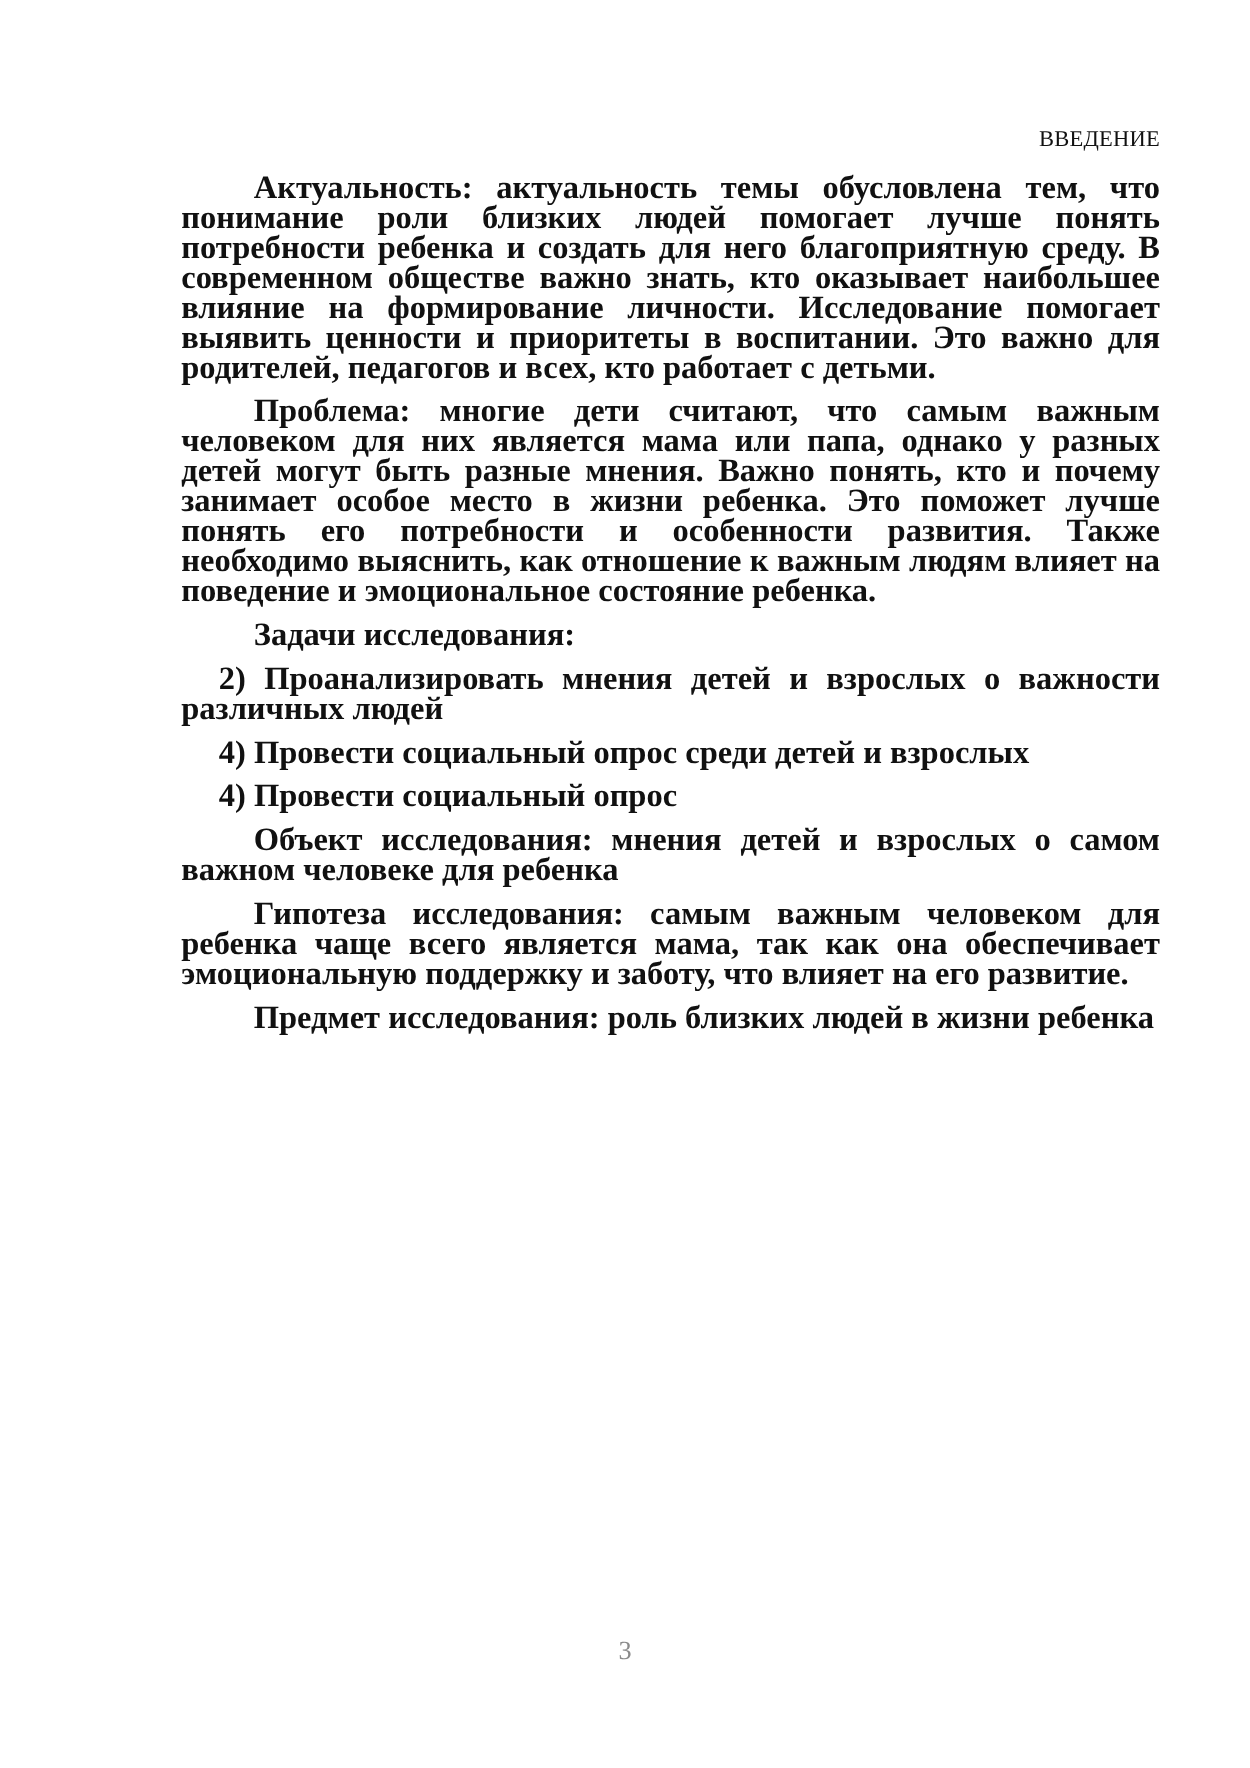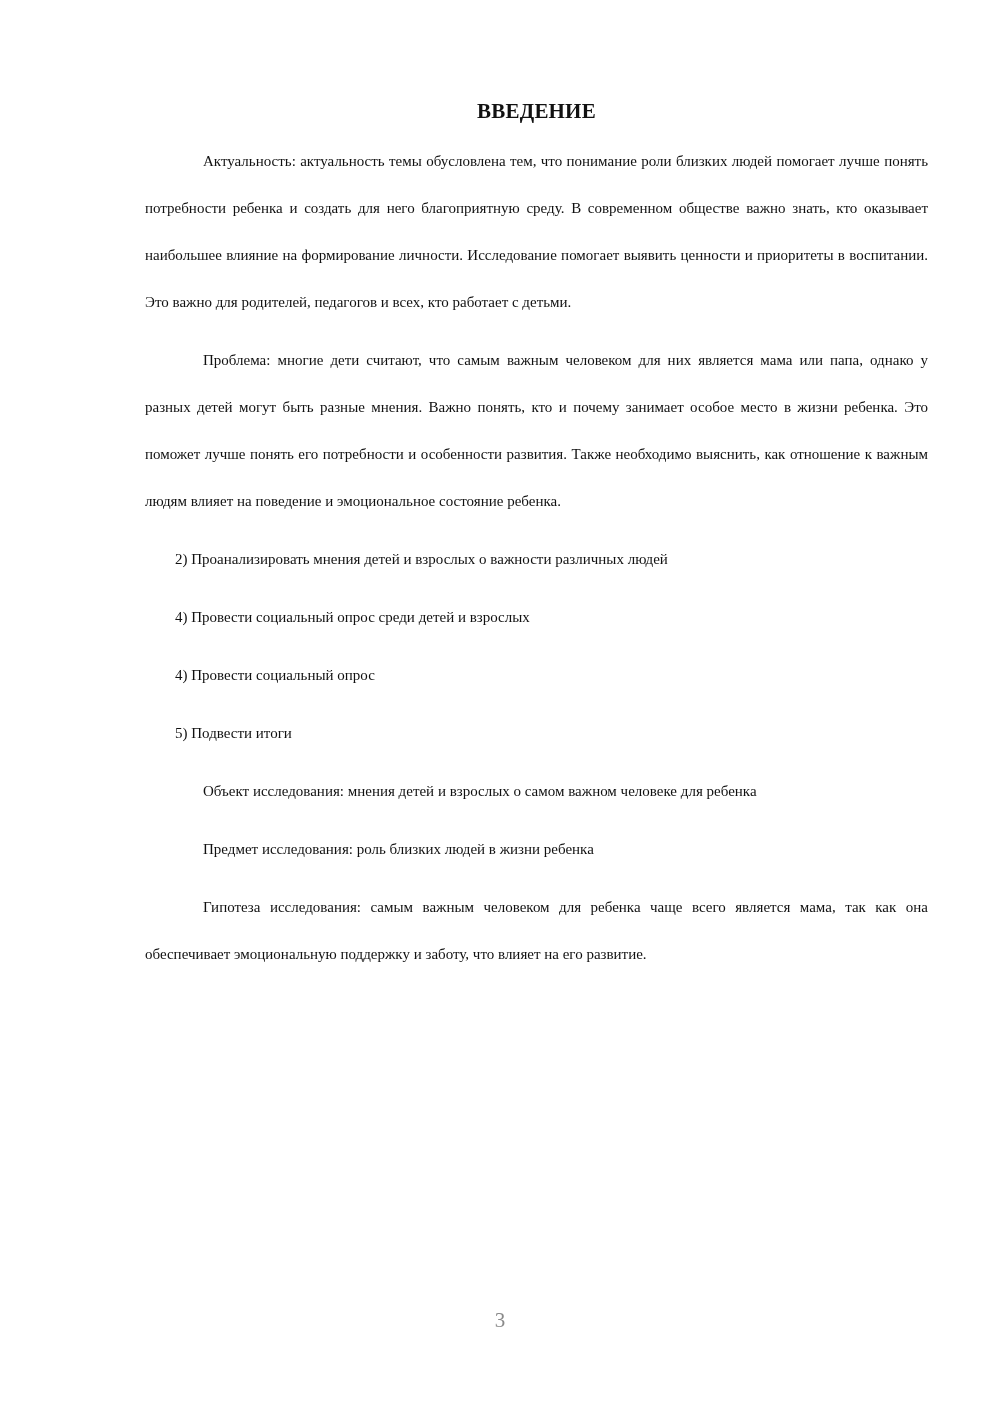--- a/index.html
+++ b/index.html
@@ -15,33 +15,34 @@
       font-family: "Liberation Serif", "DejaVu Serif", serif;
       color: #111111;
     }
     .page {
       position: absolute;
       left: 145px;
       top: 96px;
       width: 783px;
     }
     .title {
-      text-align: center;
-      font-weight: bold;
-      font-size: 21px;
+      text-align: right;
+      font-weight: normal;
+      font-size: 18px;
       line-height: 30px;
       margin: 0 0 12px 0;
       letter-spacing: 0.2px;
     }
     p {
       margin: 0 0 11px 0;
-      font-size: 15px;
-      line-height: 47px;
+      font-size: 26px;
+      line-height: 24px;
       text-align: justify;
       text-align-last: left;
+      font-weight: bold;
     }
     p.indent {
       text-indent: 58px;
     }
     p.list {
       text-indent: 30px;
     }
     .page-number {
       position: absolute;
       left: 0;
@@ -53,26 +54,26 @@
     }
   </style>
 </head>
 <body>
 
 <div class="page">
   <div class="title">ВВЕДЕНИЕ</div>
 
   <p class="indent">Актуальность: актуальность темы обусловлена тем, что понимание роли близких людей помогает лучше понять потребности ребенка и создать для него благоприятную среду. В современном обществе важно знать, кто оказывает наибольшее влияние на формирование личности. Исследование помогает выявить ценности и приоритеты в воспитании. Это важно для родителей, педагогов и всех, кто работает с детьми.</p>
   <p class="indent">Проблема: многие дети считают, что самым важным человеком для них является мама или папа, однако у разных детей могут быть разные мнения. Важно понять, кто и почему занимает особое место в жизни ребенка. Это поможет лучше понять его потребности и особенности развития. Также необходимо выяснить, как отношение к важным людям влияет на поведение и эмоциональное состояние ребенка.</p>
+  <p class="indent">Задачи исследования:</p>
 
   <div>
     <p class="list">2) Проанализировать мнения детей и взрослых о важности различных людей</p>
     <p class="list">4) Провести социальный опрос среди детей и взрослых</p>
     <p class="list">4) Провести социальный опрос</p>
-    <p class="list">5) Подвести итоги</p>
   </div>
 
   <p class="indent">Объект исследования: мнения детей и взрослых о самом важном человеке для ребенка</p>
+  <p class="indent">Гипотеза исследования: самым важным человеком для ребенка чаще всего является мама, так как она обеспечивает эмоциональную поддержку и заботу, что влияет на его развитие.</p>
   <p class="indent">Предмет исследования: роль близких людей в жизни ребенка</p>
-  <p class="indent">Гипотеза исследования: самым важным человеком для ребенка чаще всего является мама, так как она обеспечивает эмоциональную поддержку и заботу, что влияет на его развитие.</p>
 </div>
 
 <div class="page-number">3</div>
 
 </body></html>

